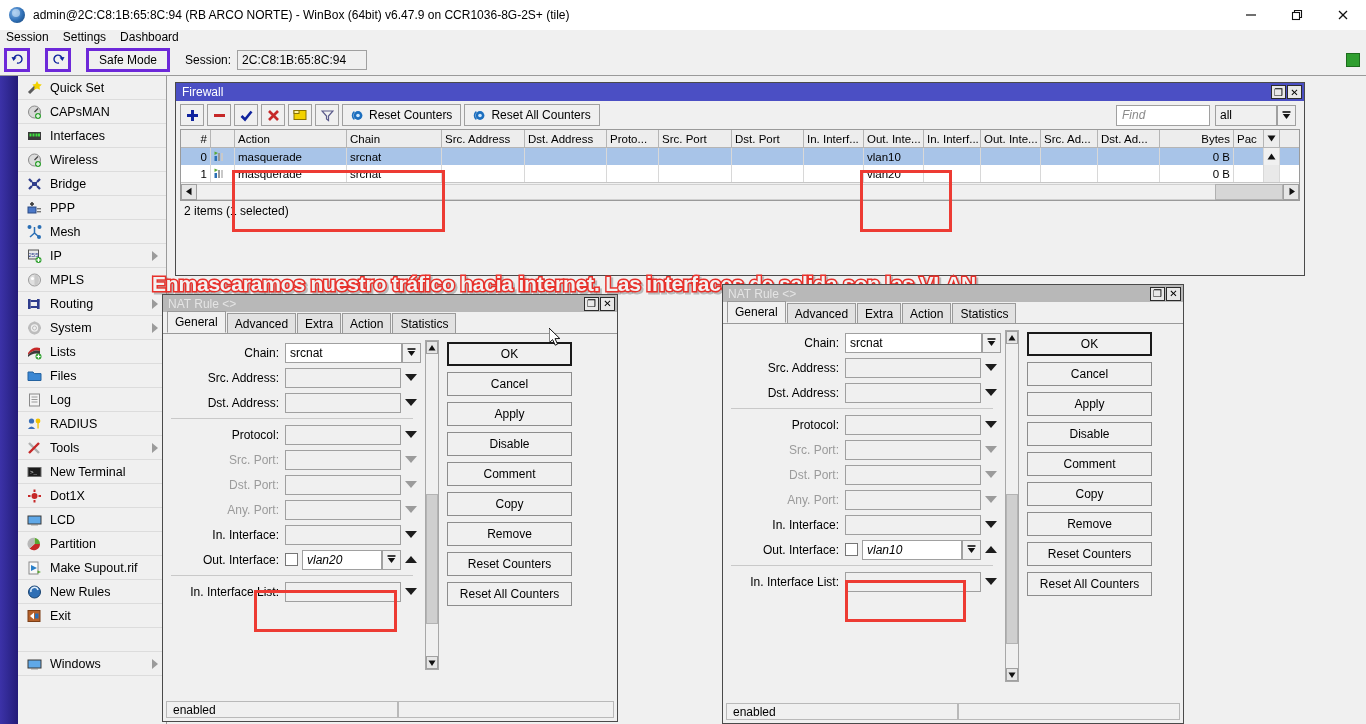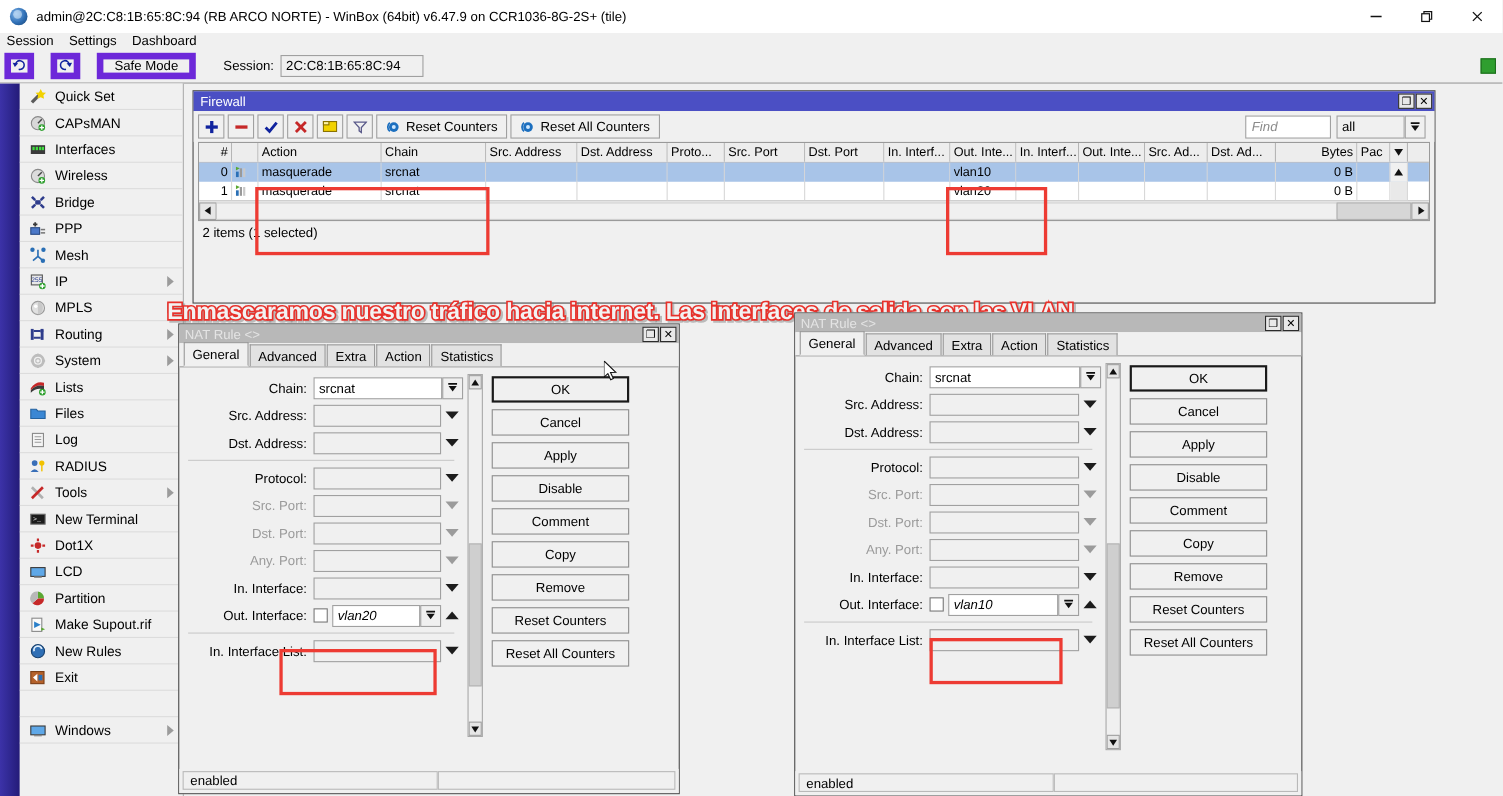--- a/index.html
+++ b/index.html
@@ -42,26 +42,26 @@
   .menubar .mi { font-size: 12px; color: #000; padding: 0 8px 0 0; margin-right: 6px; white-space: nowrap;}
 
   
   .toolrow {
     position: absolute; left: 0; top: 44px; width: 1366px; height: 32px;
     background: #f0f0f0; border-bottom: 1px solid #9a9a9a;
     display: flex; align-items: center; padding-left: 4px;
   }
   .tbtn {
     height: 24px; min-width: 26px; background: #f0f0f0;
-    border: 6px solid #6d28d9; margin-right: 15px;
+    border: 3px solid #6d28d9; margin-right: 15px;
     display: flex; align-items: center; justify-content: center;
     font-size: 12px; color: #10239e;
   }
   .tbtn.safemode { padding: 0 10px; color: #000; height: 24px; }
-  .sesslabel { margin-left: 10px; font-size: 12px; color: #000; }
+  .sesslabel { font-size: 12px; color: #000; }
   .sessbox {
     margin-left: 6px; height: 20px; min-width: 130px; background: #f0f0f0;
     border: 1px solid #a0a0a0; display: flex; align-items: center;
     padding: 0 4px; font-size: 12px; color: #000;
   }
   .greenbox {
     margin-left: auto; margin-right: 6px; width: 14px; height: 14px;
     background: #2f9e2f; border: 1px solid #1d6d1d;
   }
 
@@ -117,21 +117,21 @@
   }
   .tab.sel { background: #fff; height: 23px; border-bottom: 1px solid #fff; font-weight: normal; }
   .fw-toolbar { height: 28px; display: flex; align-items: center; padding: 2px 4px; background: #f0f0f0; }
   .fb {
     height: 22px; min-width: 24px; border: 1px solid #a0a0a0; background: #f0f0f0;
     display: flex; align-items: center; justify-content: center; margin-right: 3px;
     font-size: 12px; padding: 0 3px;
   }
   .fb.wide { padding: 0 8px; gap: 5px; }
   .findbox {
-    margin-left: auto; height: 21px; width: 78px; background: #fff; border: 1px solid #a0a0a0;
+    margin-left: auto; height: 21px; width: 94px; background: #fff; border: 1px solid #a0a0a0;
     display: flex; align-items: center; padding: 0 5px; color: #8a8a8a; font-style: italic; font-size: 12px;
   }
   .allbox {
     margin-left: 5px; height: 21px; width: 62px; background: #f0f0f0; border: 1px solid #a0a0a0;
     display: flex; align-items: center; padding: 0 4px; font-size: 12px; color: #000;
   }
   .ddbtn {
     height: 21px; width: 19px; border: 1px solid #a0a0a0; background: #f0f0f0; margin-right: 4px;
     display: flex; align-items: center; justify-content: center;
   }

